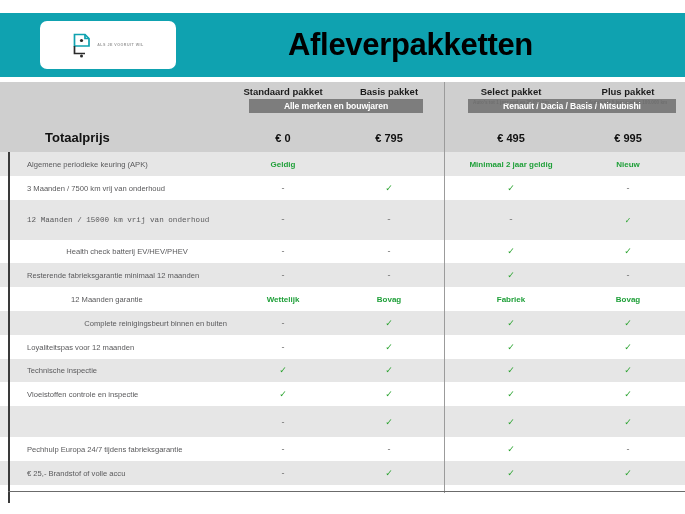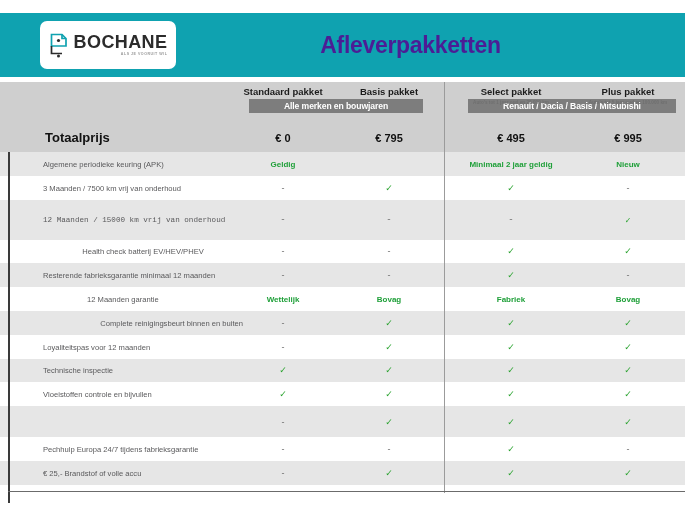--- a/index.html
+++ b/index.html
@@ -74,23 +74,23 @@
     font-weight: bold;
     letter-spacing: 0.5px;
     color: #9a9a9a;
     margin-top: 2px;
   }
   .banner-title {
     flex: 1;
     text-align: center;
     font-family: "Liberation Sans", sans-serif;
     font-weight: bold;
-    font-size: 23px;
+    font-size: 31px;
     letter-spacing: -0.3px;
-    color: #4c1d95;
+    color: #000000;
     margin-right: 40px;
   }
 
   
   .headband {
     position: absolute;
     left: 0;
     top: 82px;
     width: 685px;
     height: 70px;
@@ -177,21 +177,21 @@
   .row .leftbar {
     position: absolute;
     left: 8px;
     top: 0;
     bottom: 0;
     width: 1.6px;
     background: #3a3a3a;
   }
   .cell-label {
     position: absolute;
-    left: 43px;
+    left: 27px;
     width: 200px;
     font-size: 7.6px;
     color: #59595b;
     line-height: 11px;
   }
   .cell-val {
     position: absolute;
     text-align: center;
     font-size: 8px;
     font-weight: bold;
@@ -251,21 +251,20 @@
     <div class="logo-box">
       <div class="logo-inner">
         <svg class="logo-mark" viewBox="0 0 20 26">
           <path d="M2.5 2.5 H13 L17 6.5 V14 H2.5 Z" fill="none" stroke="#0fa2b0" stroke-width="1.7"></path>
           <path d="M13 2.5 V6.5 H17" fill="none" stroke="#0fa2b0" stroke-width="1.7"></path>
           <circle cx="9.5" cy="8.5" r="1.6" fill="#2b2b2b"></circle>
           <path d="M2.5 14 V21.5 H13" fill="none" stroke="#2b2b2b" stroke-width="1.7"></path>
           <circle cx="9.5" cy="24" r="1.5" fill="#2b2b2b"></circle>
         </svg>
         <div class="logo-words">
-          <span class="logo-name">BOCHANE</span>
           <span class="logo-tag">ALS JE VOORUIT WIL</span>
         </div>
       </div>
     </div>
     <div class="banner-title">Afleverpakketten</div>
   </div>
 
   <div class="headband">
     <div class="totaalprijs">Totaalprijs</div>
     <div class="head-grid" id="head-grid">
@@ -360,21 +359,21 @@
       <div class="row shade" style="height: 23.8px;">
         <div class="leftbar"></div>
         <div class="cell-label" style="top: 50%; transform: translateY(-50%);">Technische inspectie</div>
         <div class="cell-val check" style="left: 243px; width: 80px;">✓</div>
         <div class="cell-val check" style="left: 339px; width: 100px;">✓</div>
         <div class="cell-val check" style="left: 458px; width: 106px;">✓</div>
         <div class="cell-val check" style="left: 578px; width: 100px;">✓</div>
       </div>
       <div class="row plain" style="height: 23.8px;">
         <div class="leftbar"></div>
-        <div class="cell-label" style="top: 50%; transform: translateY(-50%);">Vloeistoffen controle en bijvullen</div>
+        <div class="cell-label" style="top: 50%; transform: translateY(-50%);">Vloeistoffen controle en inspectie</div>
         <div class="cell-val check" style="left: 243px; width: 80px;">✓</div>
         <div class="cell-val check" style="left: 339px; width: 100px;">✓</div>
         <div class="cell-val check" style="left: 458px; width: 106px;">✓</div>
         <div class="cell-val check" style="left: 578px; width: 100px;">✓</div>
       </div>
       <div class="row shade" style="height: 31px;">
         <div class="leftbar"></div>
         <div class="cell-val dash" style="left: 243px; width: 80px;">-</div>
         <div class="cell-val check" style="left: 339px; width: 100px;">✓</div>
         <div class="cell-val check" style="left: 458px; width: 106px;">✓</div>

